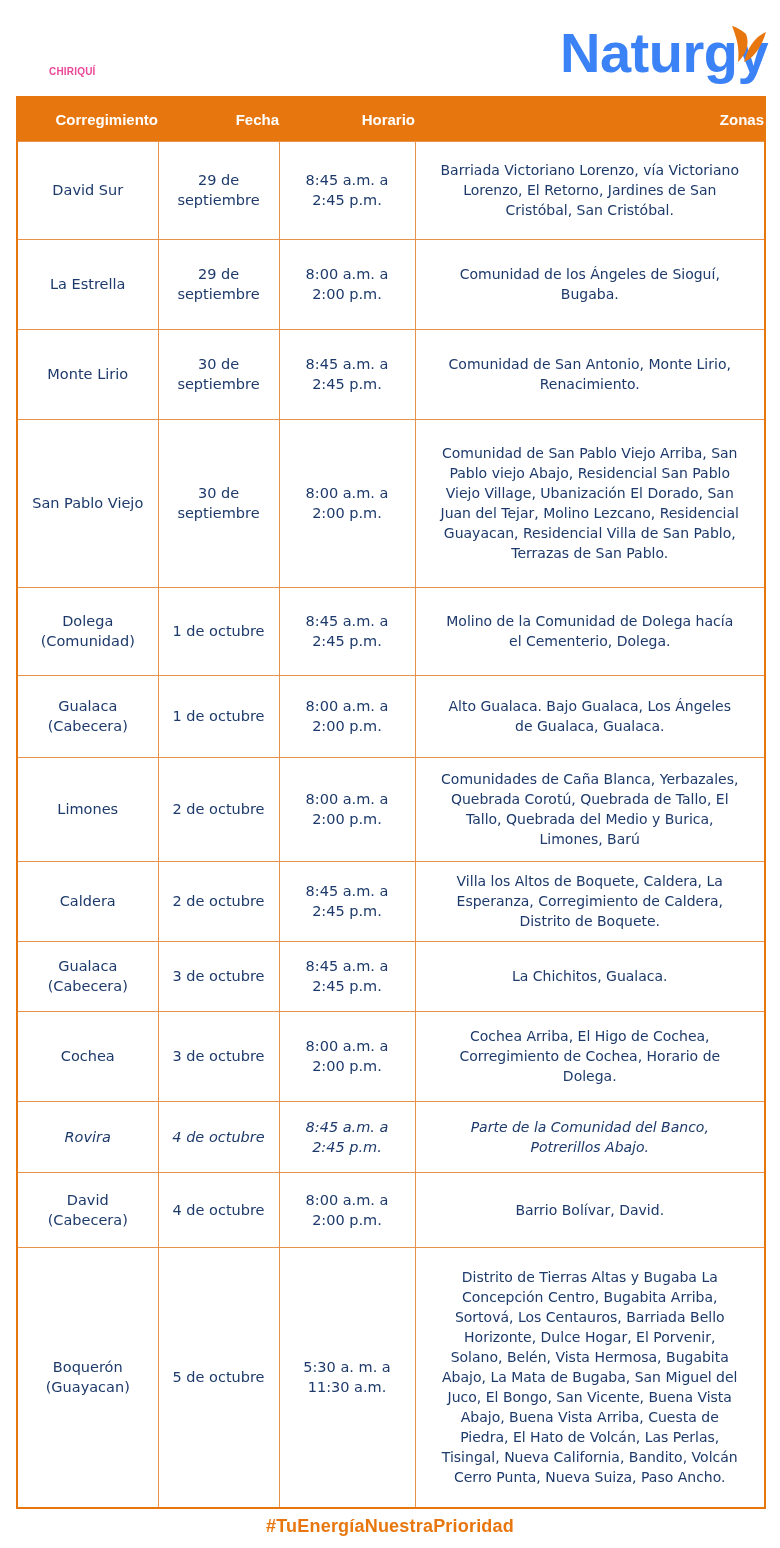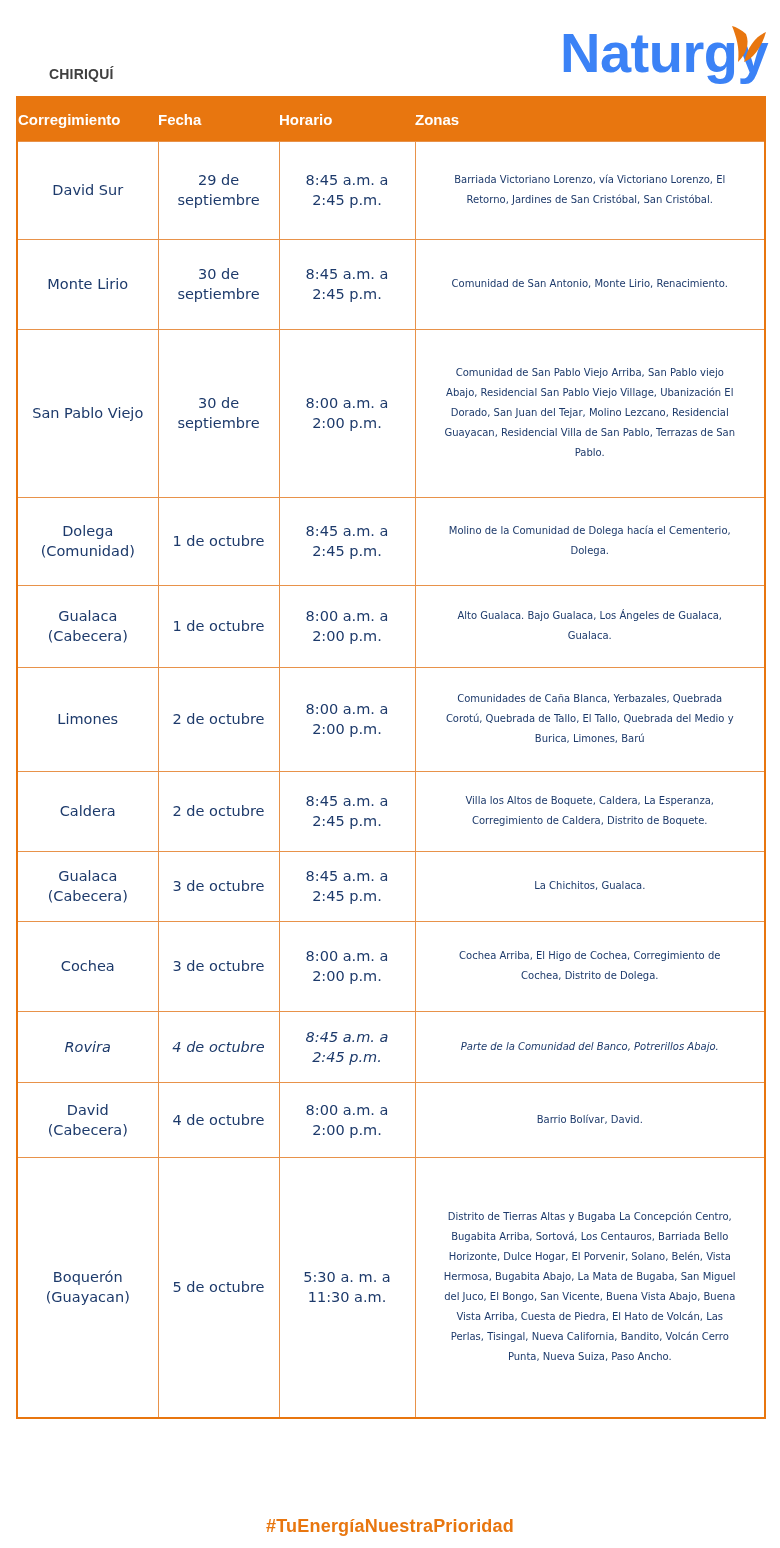--- a/index.html
+++ b/index.html
@@ -2,51 +2,51 @@
 <html><head>
 <meta charset="utf-8">
 <style>
   * { box-sizing: border-box; margin: 0; padding: 0; }
   html, body { width: 780px; height: 1548px; background: #ffffff; overflow: hidden; }
   body { position: relative; font-family: "DejaVu Sans", sans-serif; color: #1d3a6b; }
 
   .region-title {
     position: absolute; left: 49px; top: 66px;
     font-family: "Liberation Sans", sans-serif;
-    font-weight: bold; font-size: 14px; color: #404040; letter-spacing: 0.2px;
+    font-weight: bold; font-size: 10px; color: #ec4899; letter-spacing: 0.2px;
   }
 
   .logo {
     position: absolute; left: 560px; top: 22px; width: 208px; height: 60px;
   }
   .logo-text {
     position: absolute; left: 0; top: 6px;
     font-family: "Liberation Sans", sans-serif; font-weight: bold;
     font-size: 56px; letter-spacing: -0.5px; color: #3b82f6; line-height: 50px;
   }
   .logo-mark { position: absolute; left: 166px; top: 0; width: 42px; height: 52px; }
 
   table.schedule {
     position: absolute; left: 16px; top: 96px; width: 748px;
     border-collapse: collapse; table-layout: fixed;
     border: 2px solid #e8760f;
   }
   table.schedule th {
     background: #e8760f; color: #ffffff;
     font-family: "Liberation Sans", sans-serif; font-weight: bold; font-size: 15px;
-    height: 44px; text-align: left; vertical-align: middle;
+    height: 44px; text-align: right; vertical-align: middle;
     border: none;
   }
   table.schedule td {
     border: 1px solid #e8924a;
     text-align: center; vertical-align: middle;
     font-size: 14.5px; line-height: 20px; color: #1d3a6b;
     padding: 0 8px;
   }
-  table.schedule td.zonas { padding: 0 24px; font-size: 10px; }
+  table.schedule td.zonas { padding: 0 24px; font-size: 14px; }
   col.c1 { width: 141px; }
   col.c2 { width: 121px; }
   col.c3 { width: 136px; }
   col.c4 { width: 350px; }
 
   .hashtag {
     position: absolute; left: 0; top: 1516px; width: 780px; text-align: center;
     font-family: "Liberation Sans", sans-serif; font-weight: bold;
     font-size: 18px; color: #e8760f; letter-spacing: 0.2px;
   }
@@ -80,20 +80,26 @@
     </tr>
   </thead>
   <tbody id="rows">
       <tr style="height: 98px;">
         <td>David Sur</td>
         <td>29 de septiembre</td>
         <td>8:45 a.m. a 2:45 p.m.</td>
         <td class="zonas">Barriada Victoriano Lorenzo, vía Victoriano Lorenzo, El Retorno, Jardines de San Cristóbal, San Cristóbal.</td>
       </tr>
       <tr style="height: 90px;">
+        <td>La Estrella</td>
+        <td>29 de septiembre</td>
+        <td>8:00 a.m. a 2:00 p.m.</td>
+        <td class="zonas">Comunidad de los Ángeles de Sioguí, Bugaba.</td>
+      </tr>
+      <tr style="height: 90px;">
         <td>Monte Lirio</td>
         <td>30 de septiembre</td>
         <td>8:45 a.m. a 2:45 p.m.</td>
         <td class="zonas">Comunidad de San Antonio, Monte Lirio, Renacimiento.</td>
       </tr>
       <tr style="height: 168px;">
         <td>San Pablo Viejo</td>
         <td>30 de septiembre</td>
         <td>8:00 a.m. a 2:00 p.m.</td>
         <td class="zonas">Comunidad de San Pablo Viejo Arriba, San Pablo viejo Abajo, Residencial San Pablo Viejo Village, Ubanización El Dorado, San Juan del Tejar, Molino Lezcano, Residencial Guayacan, Residencial Villa de San Pablo, Terrazas de San Pablo.</td>
@@ -125,21 +131,21 @@
       <tr style="height: 70px;">
         <td>Gualaca (Cabecera)</td>
         <td>3 de octubre</td>
         <td>8:45 a.m. a 2:45 p.m.</td>
         <td class="zonas">La Chichitos, Gualaca.</td>
       </tr>
       <tr style="height: 90px;">
         <td>Cochea</td>
         <td>3 de octubre</td>
         <td>8:00 a.m. a 2:00 p.m.</td>
-        <td class="zonas">Cochea Arriba, El Higo de Cochea, Corregimiento de Cochea, Distrito de Dolega.</td>
+        <td class="zonas">Cochea Arriba, El Higo de Cochea, Corregimiento de Cochea, Horario de Dolega.</td>
       </tr>
       <tr style="height: 71px; font-style: italic;">
         <td>Rovira</td>
         <td>4 de octubre</td>
         <td>8:45 a.m. a 2:45 p.m.</td>
         <td class="zonas">Parte de la Comunidad del Banco, Potrerillos Abajo.</td>
       </tr>
       <tr style="height: 75px; margin-top: 8px;">
         <td>David (Cabecera)</td>
         <td>4 de octubre</td>

